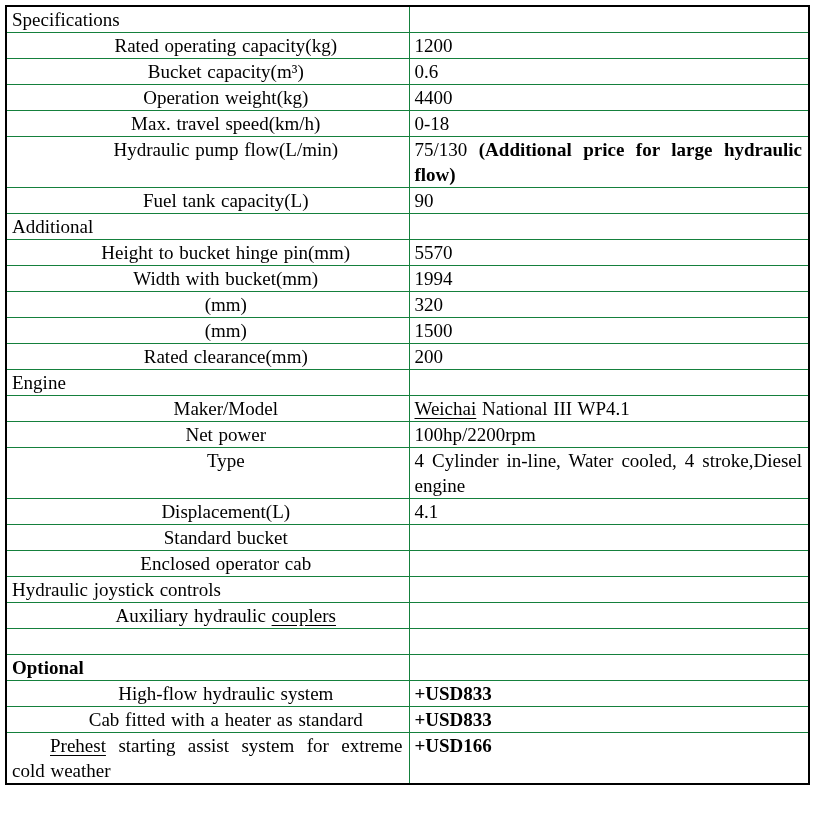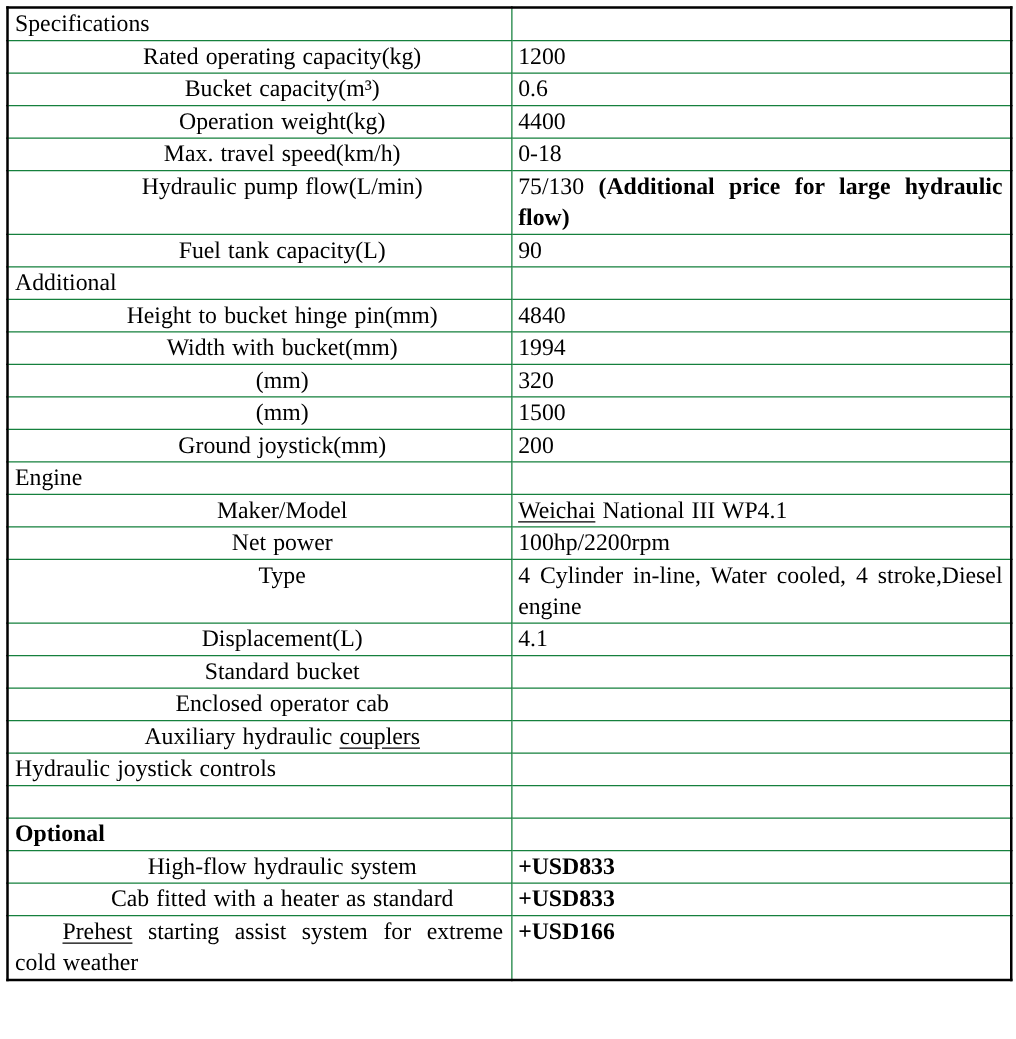--- a/index.html
+++ b/index.html
@@ -86,36 +86,36 @@
         <tr>
           <td class="indent">Fuel tank capacity(L)</td>
           <td class="">90</td>
         </tr>
         <tr>
           <td class="">Additional</td>
           <td class=""></td>
         </tr>
         <tr>
           <td class="indent">Height to bucket hinge pin(mm)</td>
-          <td class="">4840</td>
+          <td class="">5570</td>
         </tr>
         <tr>
           <td class="indent">Width with bucket(mm)</td>
           <td class="">1994</td>
         </tr>
         <tr>
           <td class="indent">(mm)</td>
           <td class="">320</td>
         </tr>
         <tr>
           <td class="indent">(mm)</td>
           <td class="">1500</td>
         </tr>
         <tr>
-          <td class="indent">Ground joystick(mm)</td>
+          <td class="indent">Rated clearance(mm)</td>
           <td class="">200</td>
         </tr>
         <tr>
           <td class="">Engine</td>
           <td class=""></td>
         </tr>
         <tr>
           <td class="indent">Maker/Model</td>
           <td class=""><span class="spell">Weichai</span> National III WP4.1</td>
         </tr>
@@ -133,25 +133,25 @@
         </tr>
         <tr>
           <td class="indent">Standard bucket</td>
           <td class=""></td>
         </tr>
         <tr>
           <td class="indent">Enclosed operator cab</td>
           <td class=""></td>
         </tr>
         <tr>
-          <td class="indent">Auxiliary hydraulic <span class="spell">couplers</span></td>
+          <td class="">Hydraulic joystick controls</td>
           <td class=""></td>
         </tr>
         <tr>
-          <td class="">Hydraulic joystick controls</td>
+          <td class="indent">Auxiliary hydraulic <span class="spell">couplers</span></td>
           <td class=""></td>
         </tr>
         <tr>
           <td class=""></td>
           <td class=""></td>
         </tr>
         <tr>
           <td class="bold">Optional</td>
           <td class=""></td>
         </tr>

